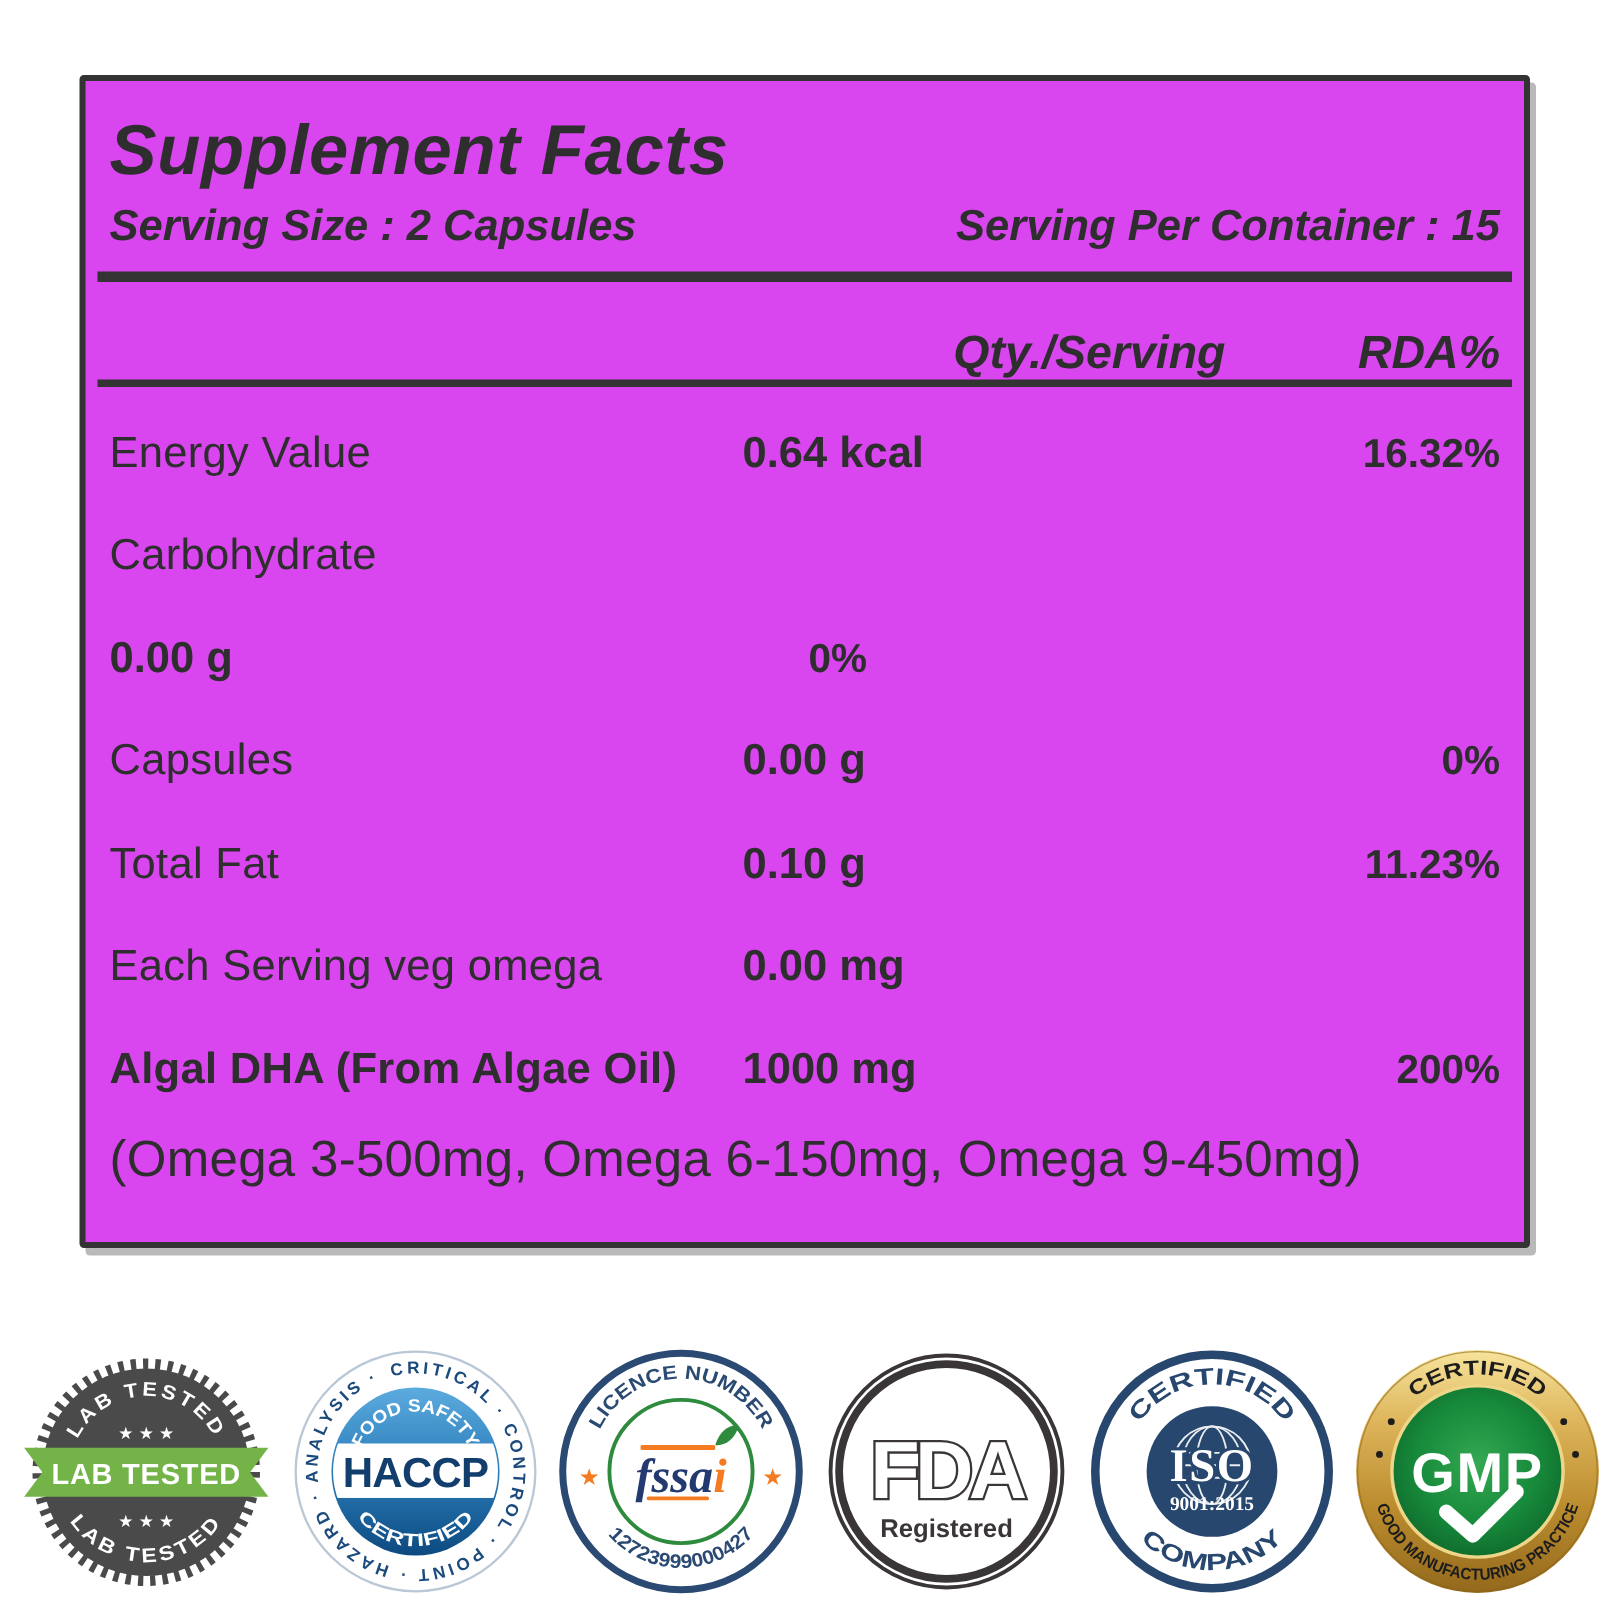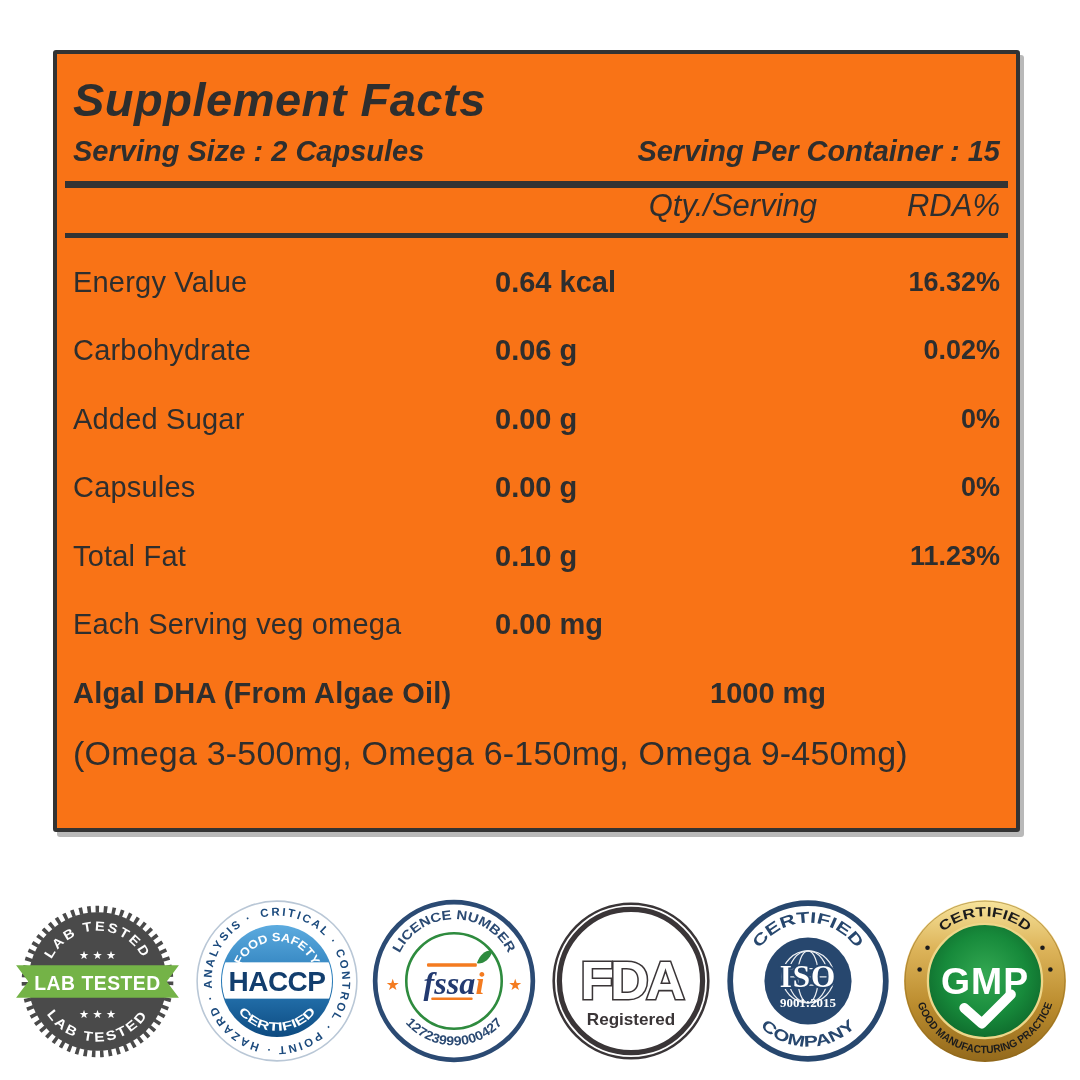--- a/index.html
+++ b/index.html
@@ -4,34 +4,34 @@
 <style>
   html,body { margin:0; padding:0; }
   body {
     width:1080px; height:1080px; background:#ffffff; position:relative;
     font-family:"Liberation Sans", sans-serif; color:#2e2e2e; overflow:hidden;
   }
   
   .panel {
     position:absolute; left:53px; top:50px; width:967px; height:782px;
     box-sizing:border-box; border:4px solid #333; border-radius:3px;
-    box-shadow:4px 5px 0 rgba(70,70,70,.38); background:#f97316;
+    box-shadow:4px 5px 0 rgba(70,70,70,.38); background:#d946ef;
     padding:10px 16px 0 16px;
   }
   .title { font-size:47px; font-weight:700; font-style:italic; margin-top:8px; letter-spacing:.5px; }
   .serving-row {
     display:flex; justify-content:space-between; align-items:baseline;
     font-size:29px; font-weight:700; font-style:italic; margin-top:8px;gap:24px;
   }
   .rule { border:none; background:#333; margin:0 -8px; }
   .rule-thick { height:7px; margin-top:13px; }
   .rule-mid   { height:5px; }
   .head-row {
-    display:flex; justify-content:flex-end; align-items:flex-start; height:45px;
-    font-size:31px; font-weight:400; font-style:italic;
+    display:flex; justify-content:flex-end; align-items:flex-end; height:65px;
+    font-size:31px; font-weight:700; font-style:italic;
   }
   .head-rda { width:183px; text-align:right; }
   .rows { margin-top:10px; }
   .t-row { display:flex; align-items:center; height:68.5px; font-size:29px; }
   .c-label { flex:1; font-weight:400; letter-spacing:.2px; }
   .c-qty  { width:290px; text-align:left; font-weight:700; }
   .c-sp   { width:215px; text-align:right; font-weight:700; font-size:27px; }
   .row-strong .c-label { font-weight:700; }
   .note { font-size:34px; margin-top:6px; letter-spacing:.2px; }
   
@@ -65,25 +65,22 @@
   <div class="rule rule-mid"></div>
 
   <div class="rows">
     <div class="t-row">
       <span class="c-label">Energy Value</span>
       <span class="c-qty">0.64 kcal</span>
       <span class="c-sp">16.32%</span>
     </div>
     <div class="t-row">
       <span class="c-label">Carbohydrate</span>
-      <span class="c-qty">0.06 g</span>
-      <span class="c-sp">0.02%</span>
-    </div>
-    <div class="t-row">
-      <span class="c-label">Added Sugar</span>
+    </div>
+    <div class="t-row">
       <span class="c-qty">0.00 g</span>
       <span class="c-sp">0%</span>
     </div>
     <div class="t-row">
       <span class="c-label">Capsules</span>
       <span class="c-qty">0.00 g</span>
       <span class="c-sp">0%</span>
     </div>
     <div class="t-row">
       <span class="c-label">Total Fat</span>
@@ -91,20 +88,21 @@
       <span class="c-sp">11.23%</span>
     </div>
     <div class="t-row">
       <span class="c-label">Each Serving veg omega</span>
       <span class="c-qty">0.00 mg</span>
       <span class="c-sp"></span>
     </div>
     <div class="t-row row-strong">
       <span class="c-label">Algal DHA (From Algae Oil)</span>
       <span class="c-qty">1000 mg</span>
+      <span class="c-sp">200%</span>
     </div>
   </div>
 
   <div class="note">(Omega 3-500mg, Omega 6-150mg, Omega 9-450mg)</div>
 </div>
 
 <div class="badges">
 
   <svg class="badge" width="171" height="163" viewBox="0 0 168 160">
     <circle cx="84" cy="80" r="68" fill="#4a4a4a"></circle>

